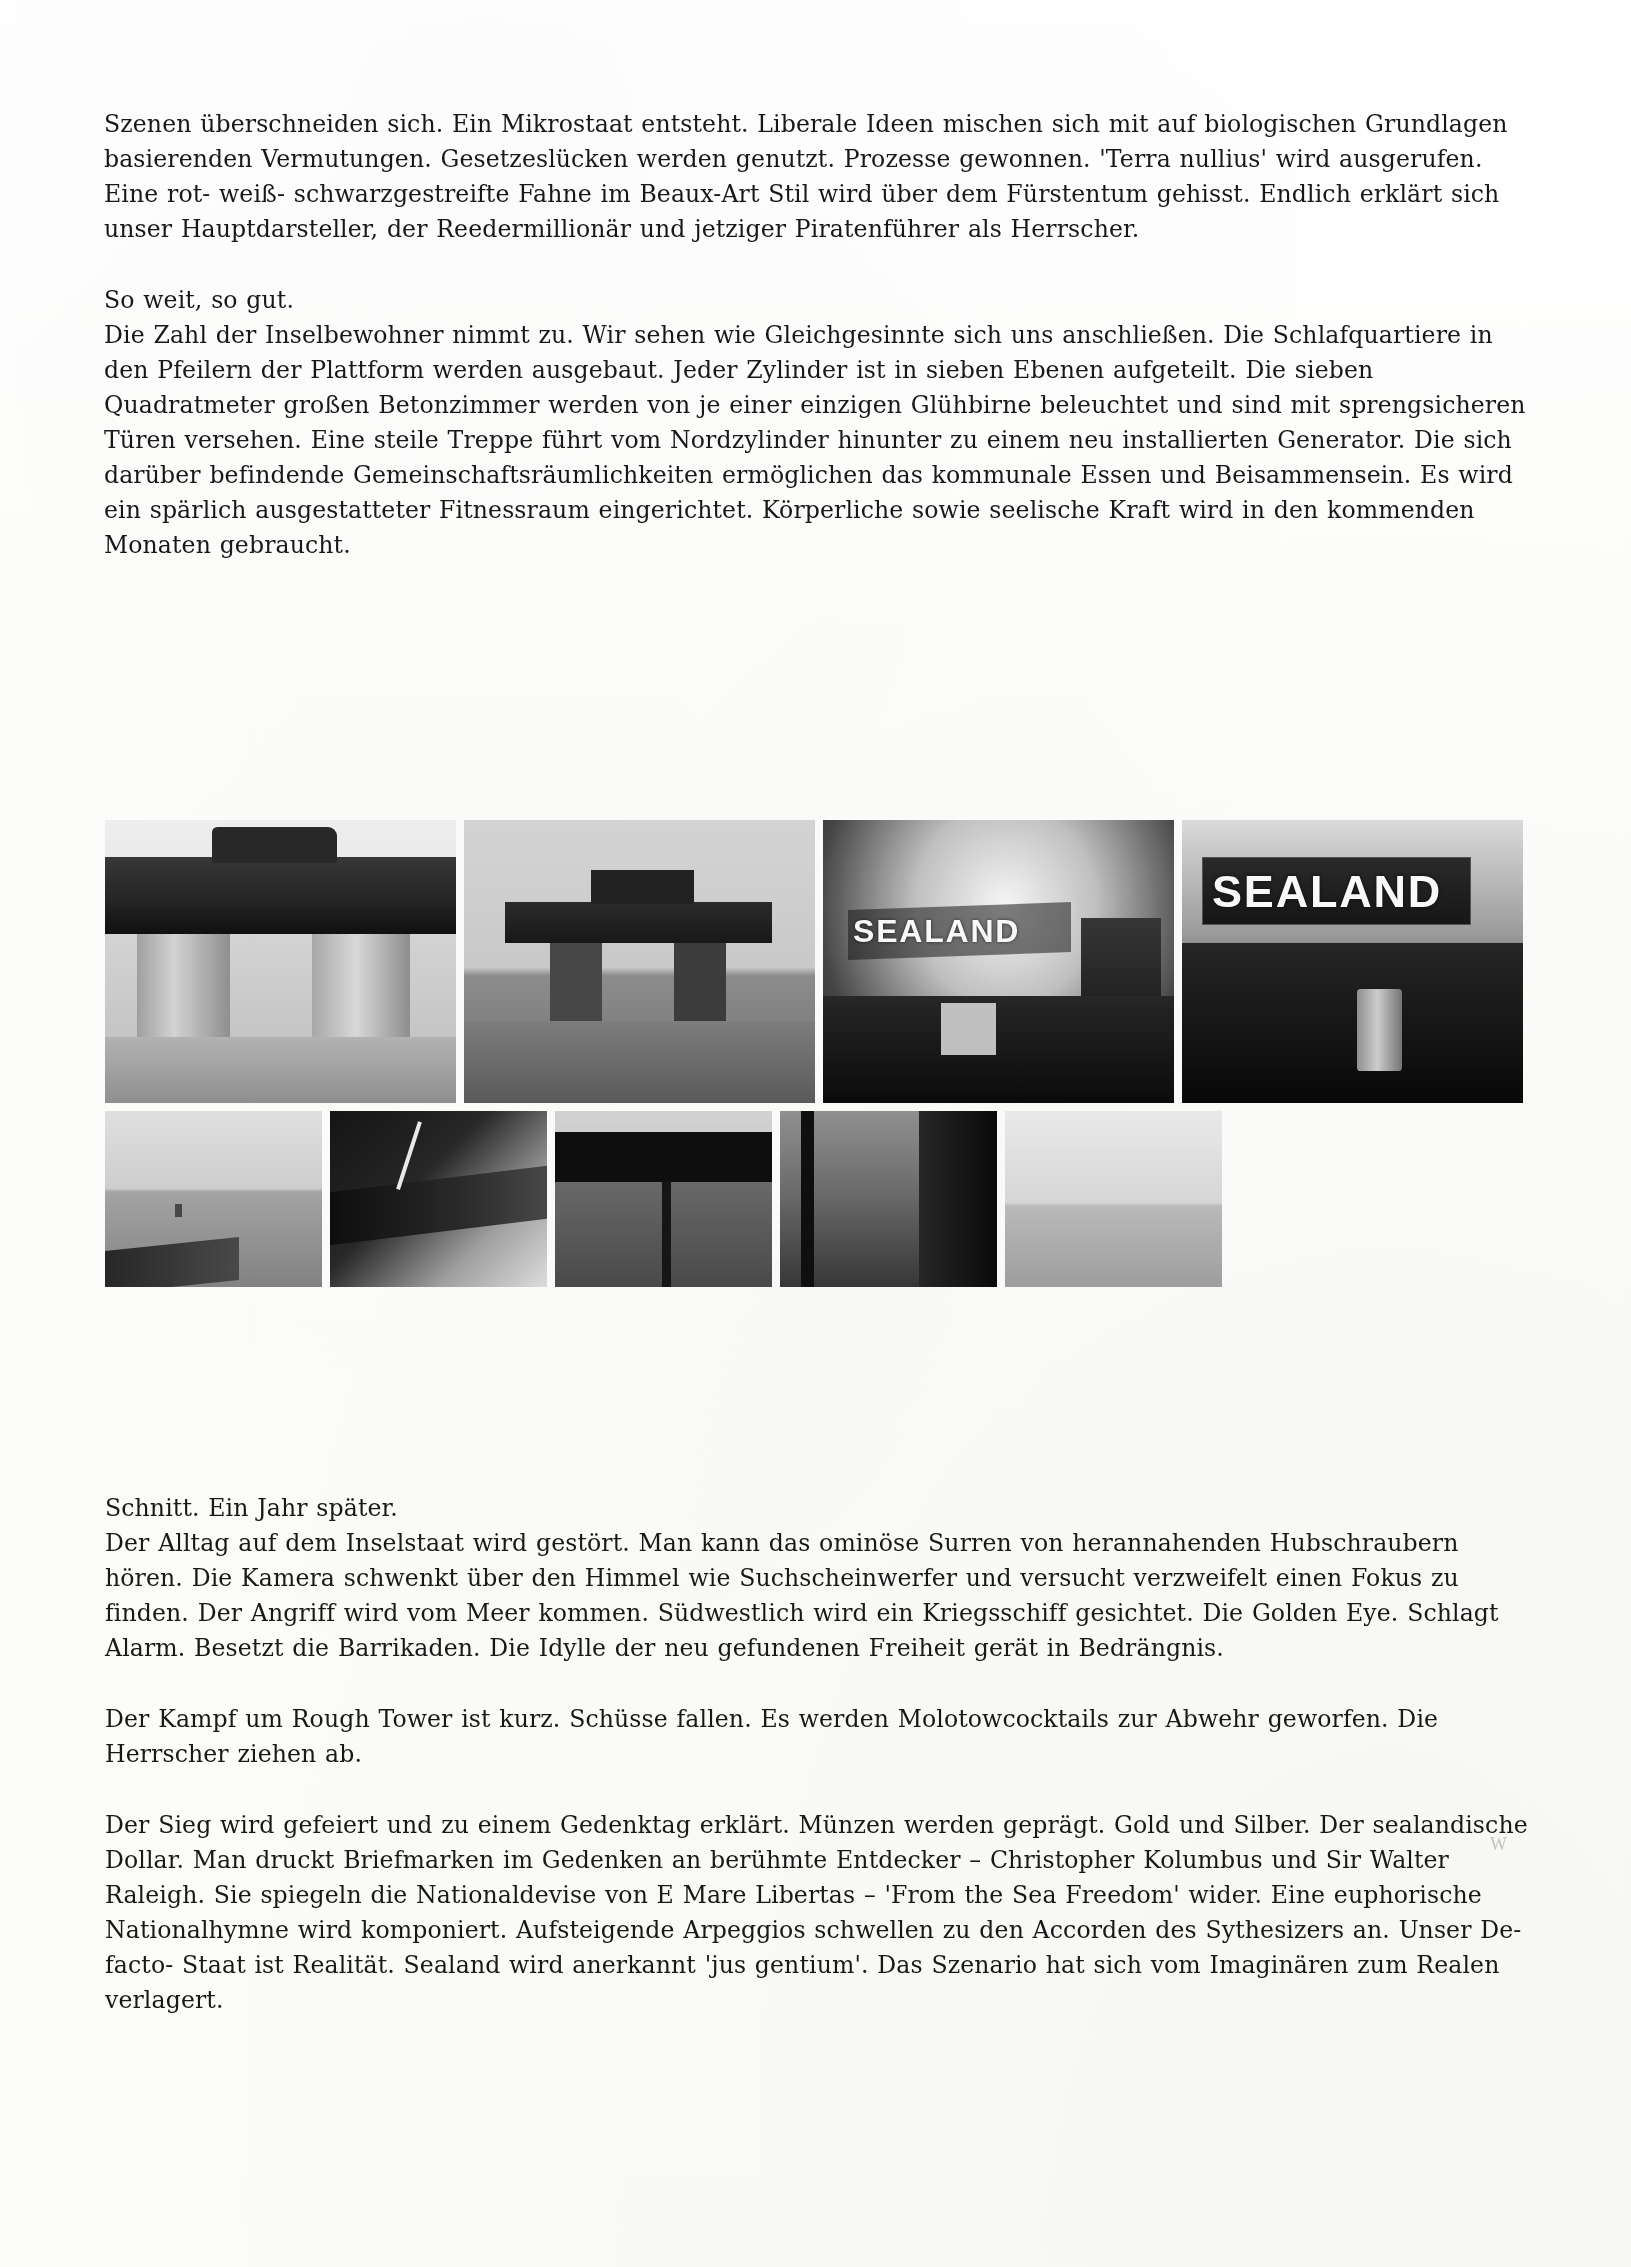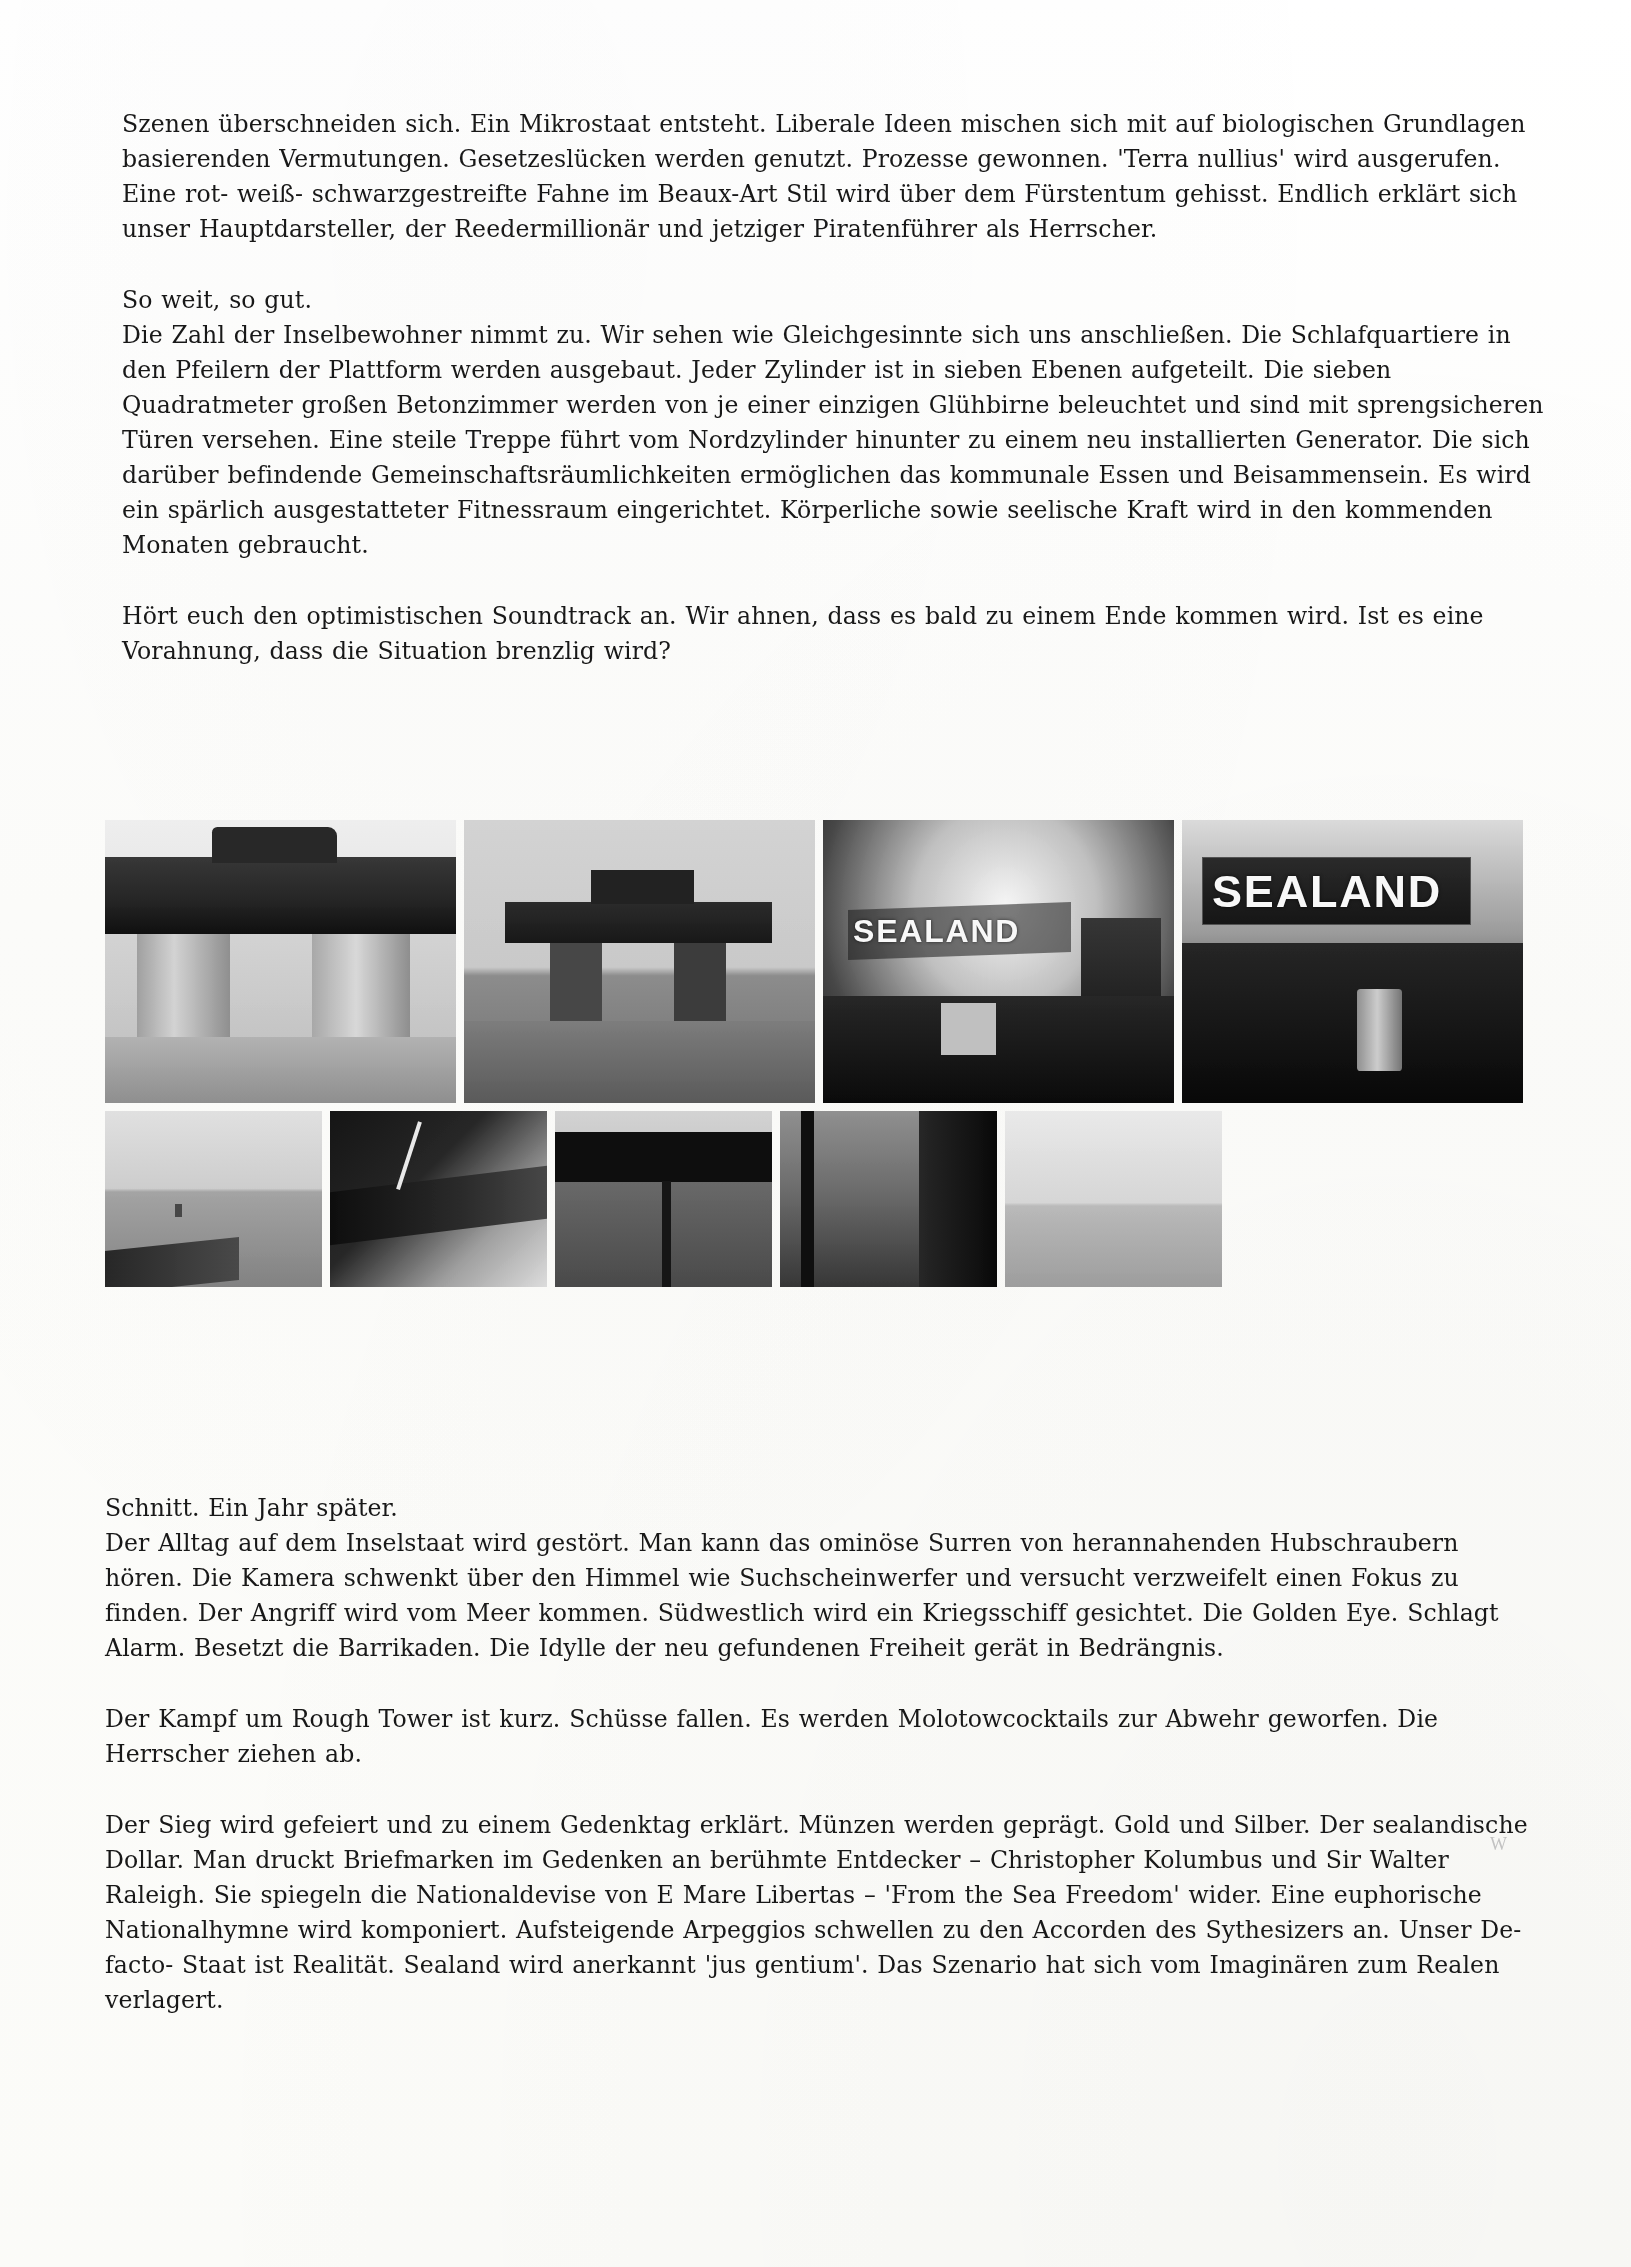--- a/index.html
+++ b/index.html
@@ -25,21 +25,21 @@
     position: absolute;
     inset: 0;
     background:
       radial-gradient(ellipse at 30% 10%, rgba(0,0,0,0.012), rgba(0,0,0,0) 60%),
       radial-gradient(ellipse at 85% 95%, rgba(0,0,0,0.02), rgba(0,0,0,0) 65%),
       linear-gradient(180deg, #ffffff 0%, #fcfcfa 40%, #fbfbf8 100%);
     pointer-events: none;
   }
   .content {
     position: absolute;
-    left: 122px;
+    left: 104px;
     top: 107px;
     width: 1426px;
   }
   p.para {
     margin: 0 0 0 0;
     font-size: 23.6px;
     line-height: 35px;
     letter-spacing: 0.1px;
     color: #181818;
     font-family: "DejaVu Serif", serif;
@@ -223,21 +223,20 @@
 
 <div class="page">
   <div class="paper-tint"></div>
 
   <div class="content">
     <p class="para">Szenen überschneiden sich. Ein Mikrostaat entsteht. Liberale Ideen mischen sich mit auf biologischen Grundlagen basierenden Vermutungen. Gesetzeslücken werden genutzt. Prozesse gewonnen. 'Terra nullius' wird ausgerufen. Eine rot- weiß- schwarzgestreifte Fahne im Beaux-Art Stil wird über dem Fürstentum gehisst. Endlich erklärt sich unser Hauptdarsteller, der Reedermillionär und jetziger Piratenführer als Herrscher.</p>
     <div class="gap-md"></div>
     <p class="para" style="white-space:pre-line">So weit, so gut.
 Die Zahl der Inselbewohner nimmt zu. Wir sehen wie Gleichgesinnte sich uns anschließen. Die Schlafquartiere in den Pfeilern der Plattform werden ausgebaut. Jeder Zylinder ist in sieben Ebenen aufgeteilt. Die sieben Quadratmeter großen Betonzimmer werden von je einer einzigen Glühbirne beleuchtet und sind mit sprengsicheren Türen versehen. Eine steile Treppe führt vom Nordzylinder hinunter zu einem neu installierten Generator. Die sich darüber befindende Gemeinschaftsräumlichkeiten ermöglichen das kommunale Essen und Beisammensein. Es wird ein spärlich ausgestatteter Fitnessraum eingerichtet. Körperliche sowie seelische Kraft wird in den kommenden Monaten gebraucht.</p>
     <div class="gap-md"></div>
-    <p class="para">Hört euch den optimistischen Soundtrack an. Wir ahnen, dass es bald zu einem Ende kommen wird. Ist es eine Vorahnung, dass die Situation brenzlig wird?</p>
   </div>
 
   <div class="gallery">
 
     <div class="grid-row r1">
       <div class="photo p1 r1">
         <div class="deck"></div>
         <div class="leg1"></div>
         <div class="leg2"></div>
         <div class="sea"></div>

